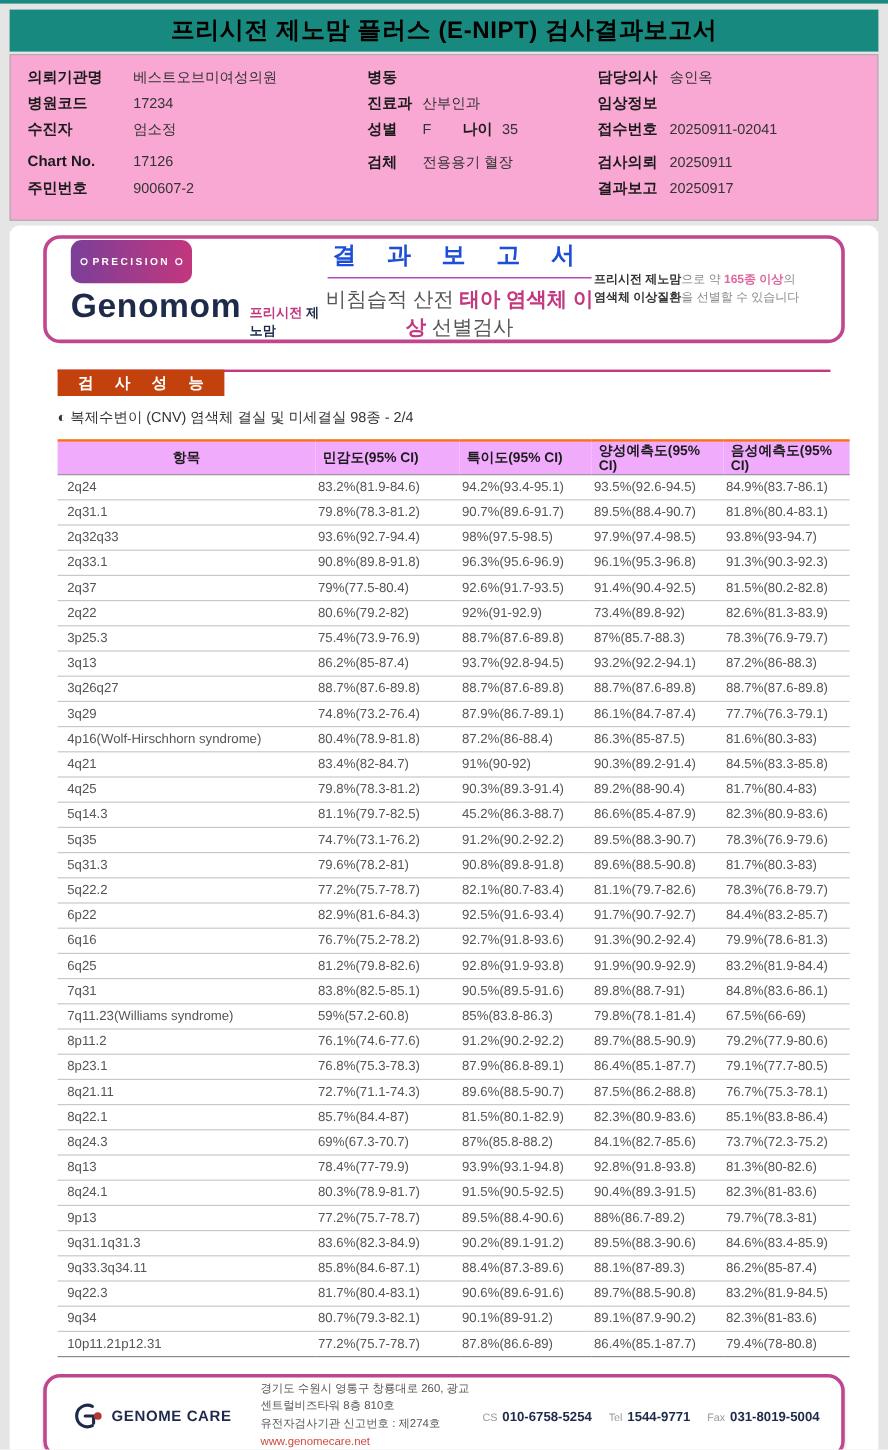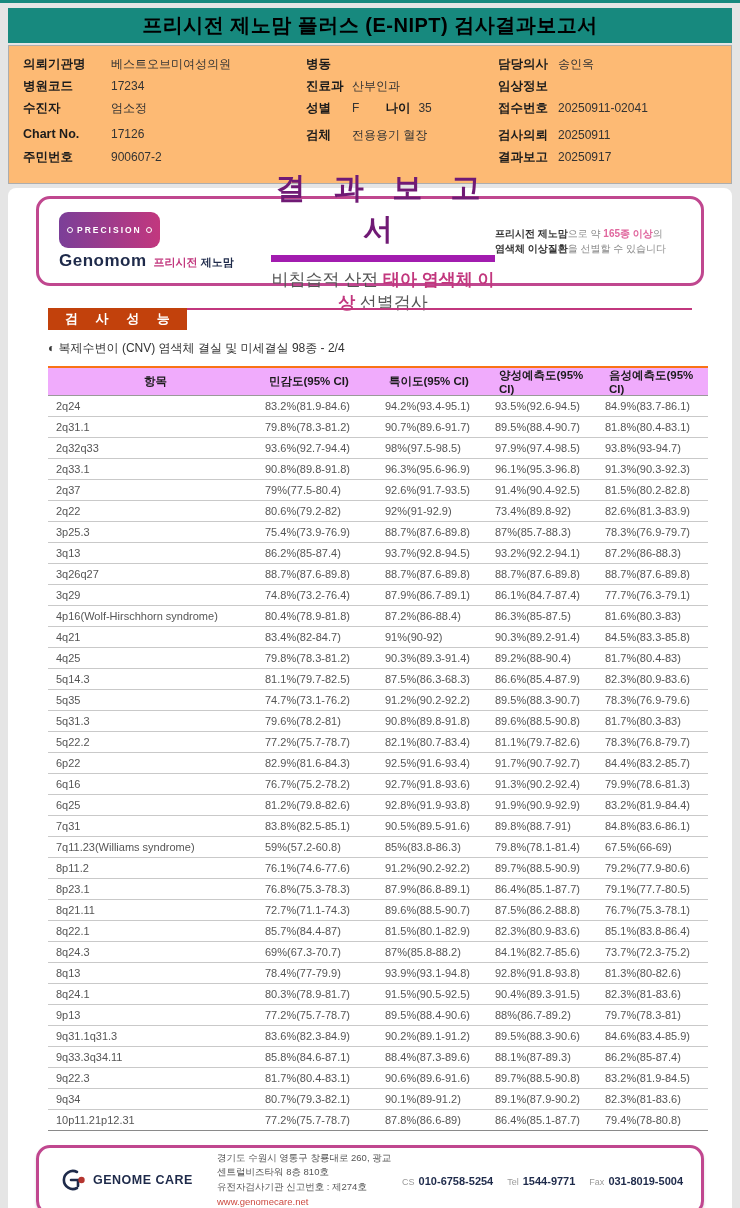--- a/index.html
+++ b/index.html
@@ -13,21 +13,21 @@
   }
   .top-rule { height:3px; background:#17897e; }
   .title-bar {
     margin:5px 8px 0; height:35px; background:#17897e;
     display:flex; align-items:center; justify-content:center;
   }
   .title-bar h1 { color:#000000; font-size:20px; font-weight:bold; letter-spacing:0.5px; }
 
   
   .patient-box {
-    margin:2px 8px 0; background:#fdba74; border:1px solid #adadad;
+    margin:2px 8px 0; background:#f9a8d4; border:1px solid #adadad;
     padding:10px 14px 12px; display:flex;
   }
   .p-col { display:flex; flex-direction:column; }
   .p-col1 { width:292px; }
   .p-col2 { width:198px; }
   .p-col3 { width:226px; }
   .p-row { display:flex; align-items:baseline; height:22px; }
   .p-row.gap { margin-top:5px; }
   .p-label { font-weight:bold; color:#1b1b1b; font-size:12.5px; }
   .p-value { color:#333; font-size:12px; }
@@ -49,28 +49,28 @@
   }
   .rb-left { width:212px; }
   .badge {
     display:inline-flex; align-items:center; gap:4px;
     background:linear-gradient(90deg,#7b3f98,#c2377e);
     color:#fff; font-size:8.5px; font-weight:bold; letter-spacing:2px;
     border-radius:9px; padding:13px 8px;
   }
   .badge .dot { width:6px; height:6px; border:1.5px solid #fff; border-radius:50%; display:inline-block; }
   .brand-line { margin-top:3px; display:flex; align-items:baseline; gap:7px; }
-  .brand { font-size:17px; font-weight:bold; color:#1e2a4a; letter-spacing:0.5px; }
+  .brand { font-size:28px; font-weight:bold; color:#1e2a4a; letter-spacing:0.5px; }
   .brand-sub { font-size:11px; font-weight:bold; }
   .brand-sub .pk { color:#c2377e; }
   .brand-sub .dk { color:#1e2a4a; }
   .rb-center { flex:1; text-align:center; }
   .rb-title {
-    display:inline-block; font-size:30px; font-weight:bold; color:#701a75;
-    letter-spacing:10px; padding:0 4px 5px; border-bottom:7px solid #a21caf;
+    display:inline-block; font-size:20px; font-weight:bold; color:#1d4ed8;
+    letter-spacing:10px; padding:0 4px 5px; border-bottom:1px solid #a21caf;
   }
   .rb-subtitle { margin-top:6px; font-size:17px; color:#555; }
   .rb-subtitle .pk { color:#c2377e; font-weight:bold; }
   .rb-right { width:186px; font-size:10px; color:#8a8a8a; line-height:1.5; }
   .rb-right .dk { color:#333; font-weight:bold; }
   .rb-right .pk { color:#e0679e; font-weight:bold; }
 
   
   .section-head { margin:22px 40px 0; position:relative; height:22px; }
   .section-line { position:absolute; top:0; left:0; right:0; height:2px; background:#c2377e; }
@@ -333,21 +333,21 @@
       <td class="c-item">4q25</td>
       <td class="c-sens">79.8%(78.3-81.2)</td>
       <td class="c-spec">90.3%(89.3-91.4)</td>
       <td class="c-ppv">89.2%(88-90.4)</td>
       <td class="c-npv">81.7%(80.4-83)</td>
     </tr>
 
     <tr>
       <td class="c-item">5q14.3</td>
       <td class="c-sens">81.1%(79.7-82.5)</td>
-      <td class="c-spec">87.5%(86.3-68.3)</td>
+      <td class="c-spec">45.2%(86.3-88.7)</td>
       <td class="c-ppv">86.6%(85.4-87.9)</td>
       <td class="c-npv">82.3%(80.9-83.6)</td>
     </tr>
 
     <tr>
       <td class="c-item">5q35</td>
       <td class="c-sens">74.7%(73.1-76.2)</td>
       <td class="c-spec">91.2%(90.2-92.2)</td>
       <td class="c-ppv">89.5%(88.3-90.7)</td>
       <td class="c-npv">78.3%(76.9-79.6)</td>

